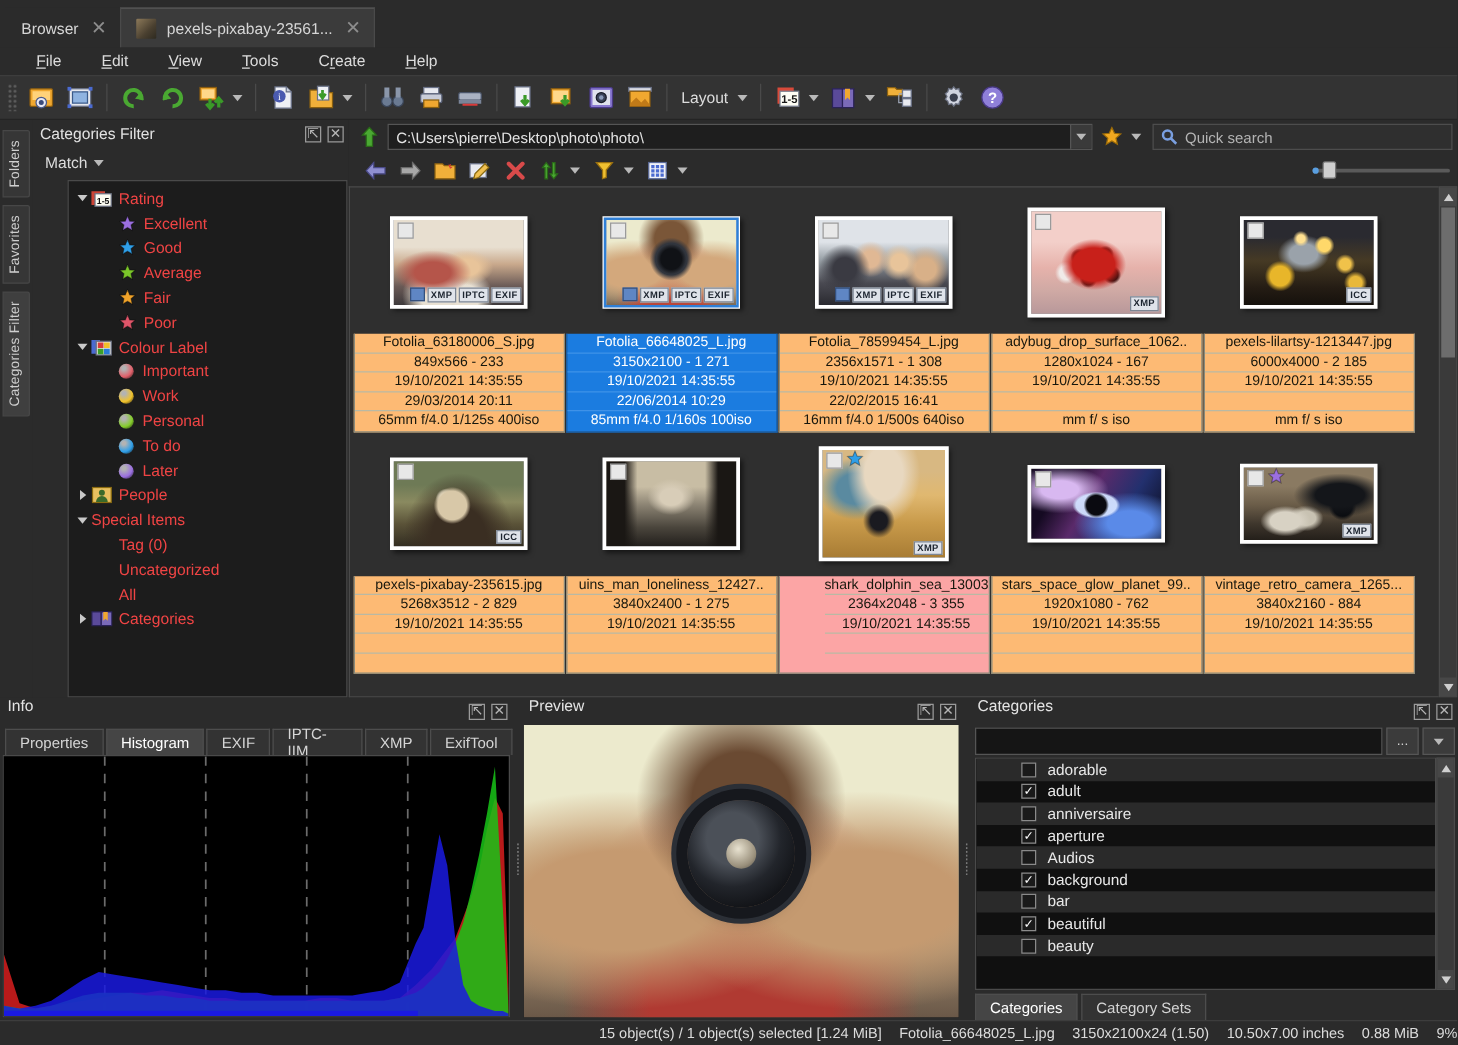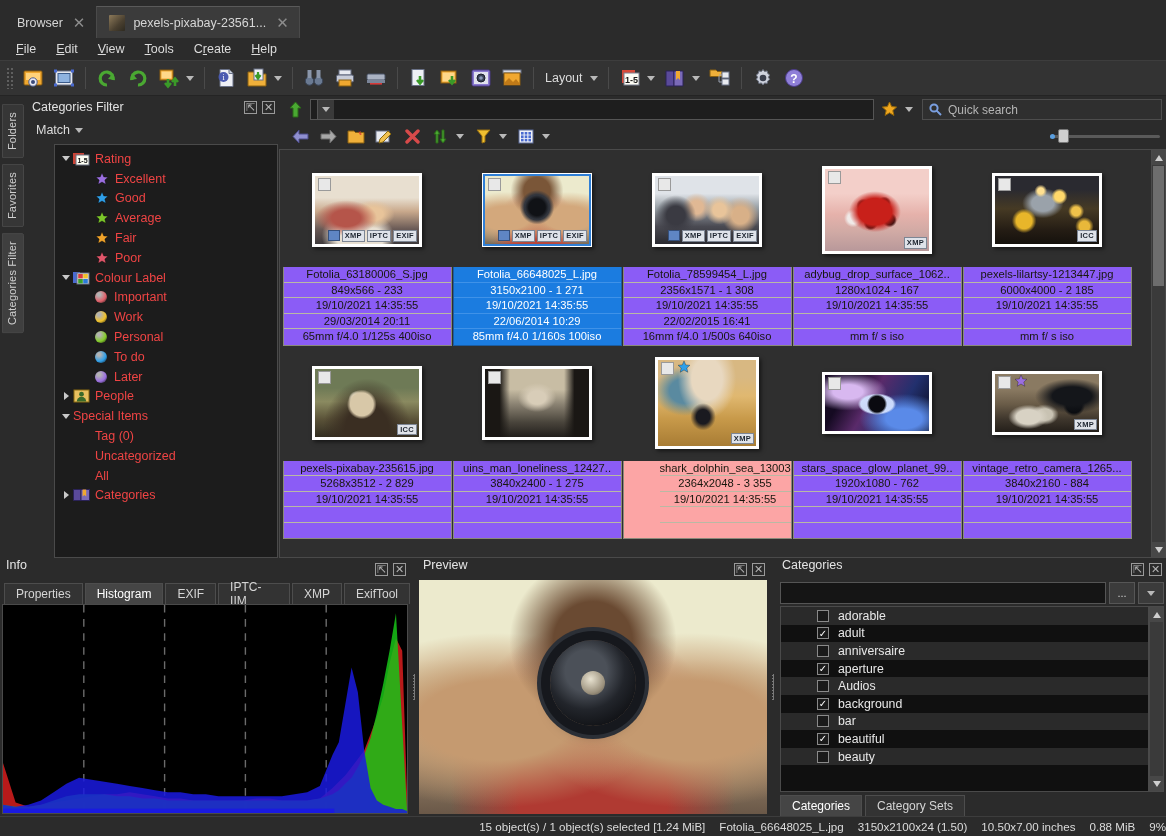--- a/index.html
+++ b/index.html
@@ -16,21 +16,21 @@
   .tabbar{ height:38px; background:#2b2b2b; display:flex; align-items:flex-end; padding-left:4px; flex:0 0 auto; }
   .tab{ height:32px; display:flex; align-items:center; gap:8px; padding:0 8px 0 12px;
         background:#2b2b2b; color:#d6d6d6; font-size:12.5px; border:1px solid transparent;
         border-bottom:none; cursor:default;}
   .tab.active{ background:#3b3b3b; border-color:#4a4a4a; border-top:1px solid #5a5a5a;}
   .tab .tabclose{ color:#8d8d8d; font-size:15px; line-height:1; padding:0 2px; }
   .tab .tabico{ width:16px; height:16px; border-radius:1px;
      background:linear-gradient(135deg,#8d7a5a,#4a4030 60%,#2e2a20);}
 
   
-  .menubar{ height:22px; background:#2b2b2b; display:flex; align-items:center; padding-left:7px; gap:2px; flex:0 0 auto;}
+  .menubar{ height:22px; background:#2b2b2b; display:flex; align-items:center; padding-left:20px; gap:14px; flex:0 0 auto;}
   .menubar .mi{ padding:2px 9px; font-size:12.5px; color:#dcdcdc; }
   .menubar .mi u{ text-decoration:underline; }
 
   
   .toolbar{ height:36px; background:#333333; border-top:1px solid #3d3d3d; border-bottom:1px solid #242424;
             display:flex; align-items:center; padding:0 6px; gap:1px; flex:0 0 auto;}
   .grip{ width:8px; height:22px; margin-right:3px;
     background-image:radial-gradient(#6a6a6a 1px, transparent 1.2px);
     background-size:4px 4px; opacity:.8;}
   .tbtn{ width:30px; height:30px; display:flex; align-items:center; justify-content:center; border-radius:3px;}
@@ -90,21 +90,21 @@
   .cell{ width:170px; margin:0 0 0 0; display:flex; flex-direction:column; align-items:center;}
   .thumbbox{ height:115px; width:170px; position:relative; display:flex; align-items:center; justify-content:center;}
   .thumb{ position:relative; border:3px solid #ffffff; box-shadow:2px 2px 4px rgba(0,0,0,.55); }
   .thumb.selected{ border-color:#ffffff; outline:2px solid #2f7fd6; outline-offset:-3px;}
   .chk{ position:absolute; left:3px; top:2px; width:13px;height:13px;background:#e8e8e8;border:1px solid #9a9a9a; z-index:4;}
   .colstar{ position:absolute; left:19px; top:0px; z-index:4;}
   .badges{ position:absolute; right:2px; bottom:2px; display:flex; gap:2px; z-index:3;}
   .bdg{ background:#dfe3ea; border:1px solid #7d8694; color:#1d2530; font-size:7.5px; font-weight:bold;
         padding:1px 2px; letter-spacing:.3px; line-height:1; font-family:"Liberation Sans",sans-serif;}
   .bdg.icoimg{ background:#5f86c4; border-color:#35507c; width:12px; height:11px; padding:0;}
-  .meta{ width:169px; background:#8b5cf6; border:1px solid #8a8a7a; border-top:none; color:#17170d;}
+  .meta{ width:169px; background:#fdba74; border:1px solid #8a8a7a; border-top:none; color:#17170d;}
   .meta .mrow{ height:15.5px; line-height:15.5px; text-align:center; font-size:11.2px;
                border-bottom:1px solid #b9b9a4; white-space:nowrap; overflow:hidden;}
   .meta .mrow:last-child{ border-bottom:none;}
   .meta .mrow.name{ border-bottom:1px solid #b9b9a4;}
   .meta.sel{ background:#1b7ce0; color:#ffffff; border-color:#1b5ca0;}
   .meta.sel .mrow{ border-bottom-color:#3f92e8;}
   .meta.hover{ background:#fca5a5;padding-left:36px; }
   .vscroll{ width:15px; background:#3a3a3a; border:1px solid #4a4a4a; display:flex; flex-direction:column; flex:0 0 auto;}
   .vsarrow{ height:15px; background:#474747; display:flex; align-items:center; justify-content:center;}
   .vsthumb{ height:120px; background:#6d6d6d; margin:1px;}
@@ -471,20 +471,21 @@
 
     <div class="browser">
 
       <div class="addrbar">
         <span class="upico">
           <svg width="17" height="18" viewBox="0 0 17 18">
               <path d="M8.5 1 L14 7 H11 V16 H6 V7 H3 Z" fill="#4aa832" stroke="#2a6a18"></path>
             </svg>
         </span>
         <div class="pathbox">
+          <span class="pt">C:\Users\pierre\Desktop\photo\photo\</span>
           <span class="ddbtn">
               <i class="caret" style="margin:0"></i>
             </span>
         </div>
         <span class="upico">
           <svg width="17" height="17" viewBox="0 0 17 17">
               <path d="M8.5 1l2.1 4.6 5 .5-3.8 3.4 1.1 4.9-4.4-2.6-4.4 2.6 1.1-4.9L1.4 6.1l5-.5z" fill="#f0a820" stroke="#9a6a08"></path>
             </svg>
         </span>
         <span class="caret"></span>

